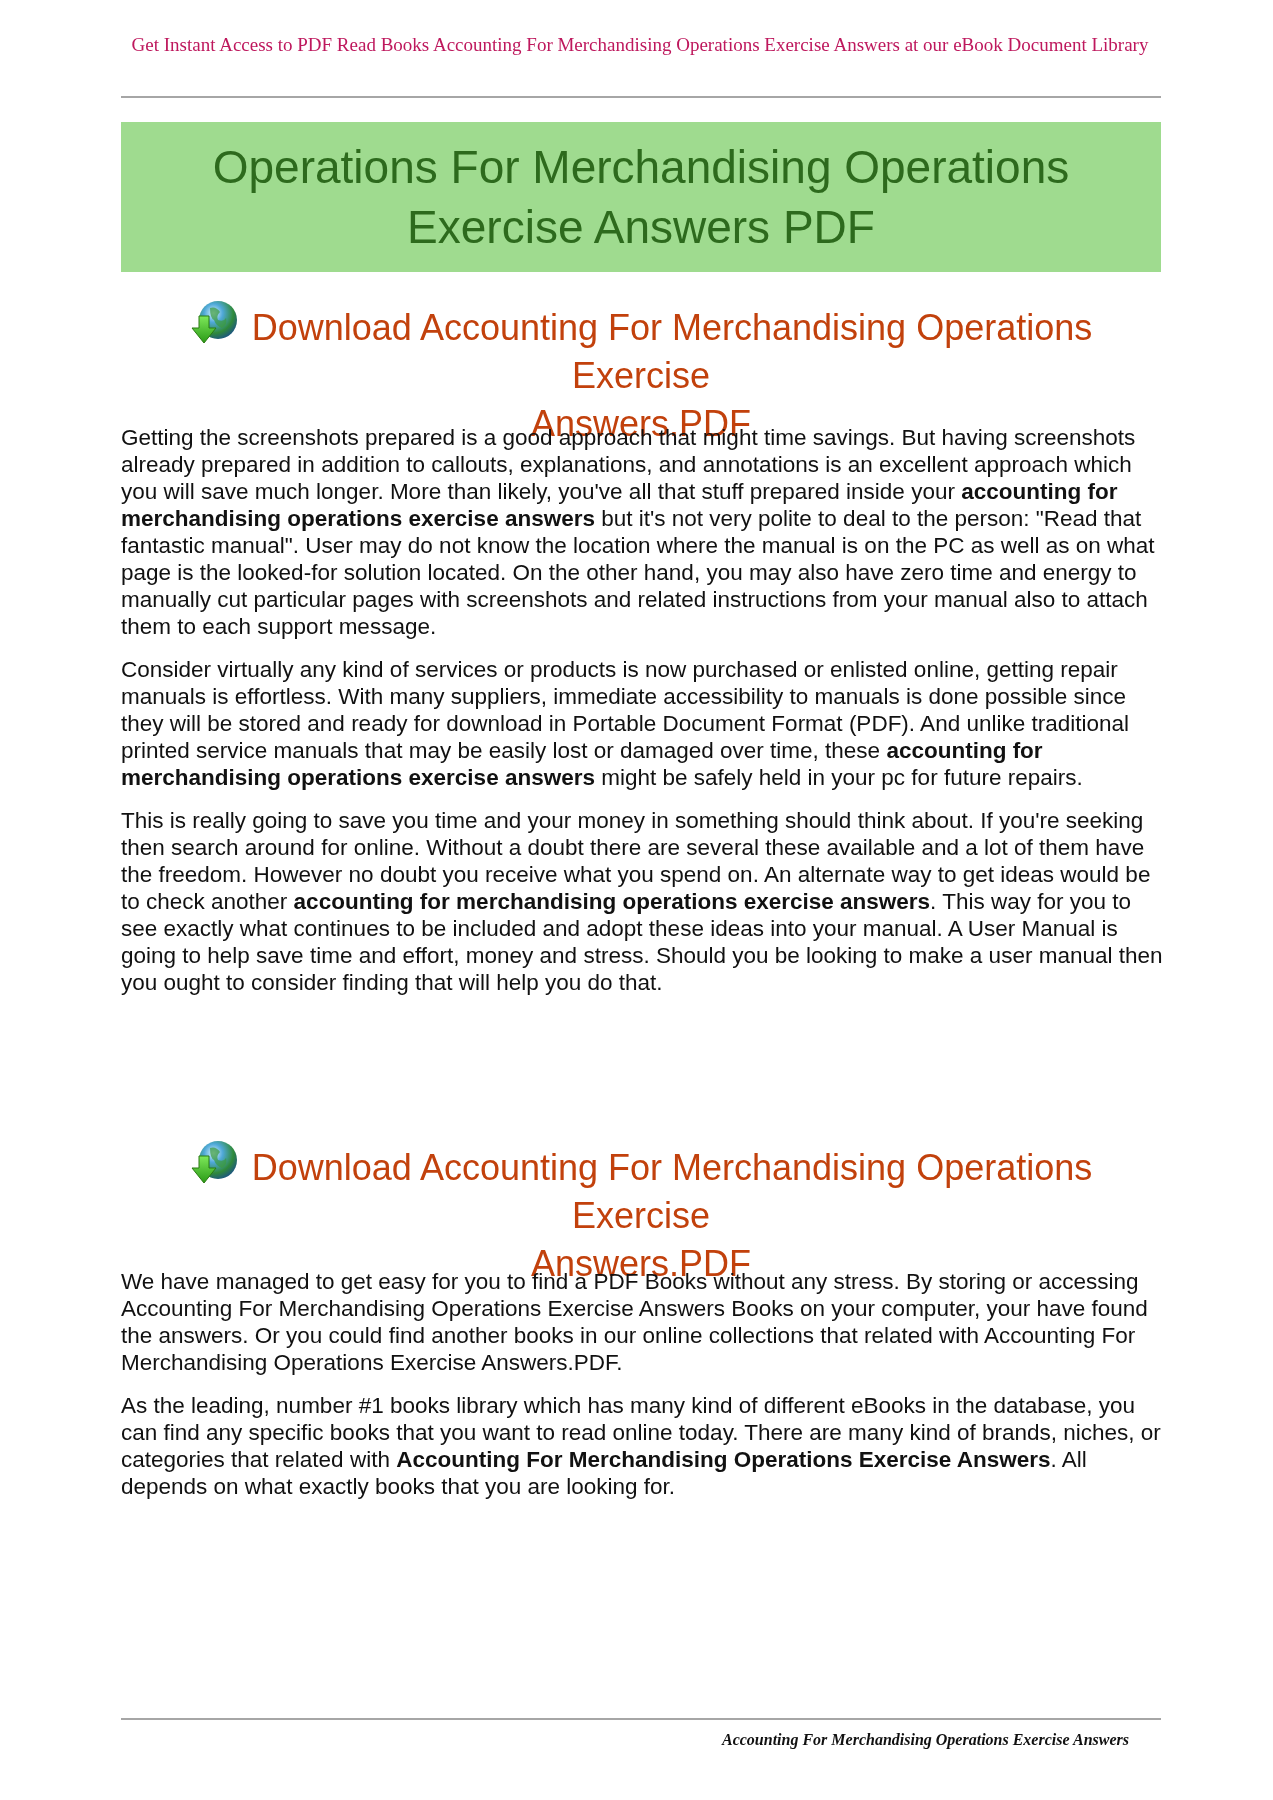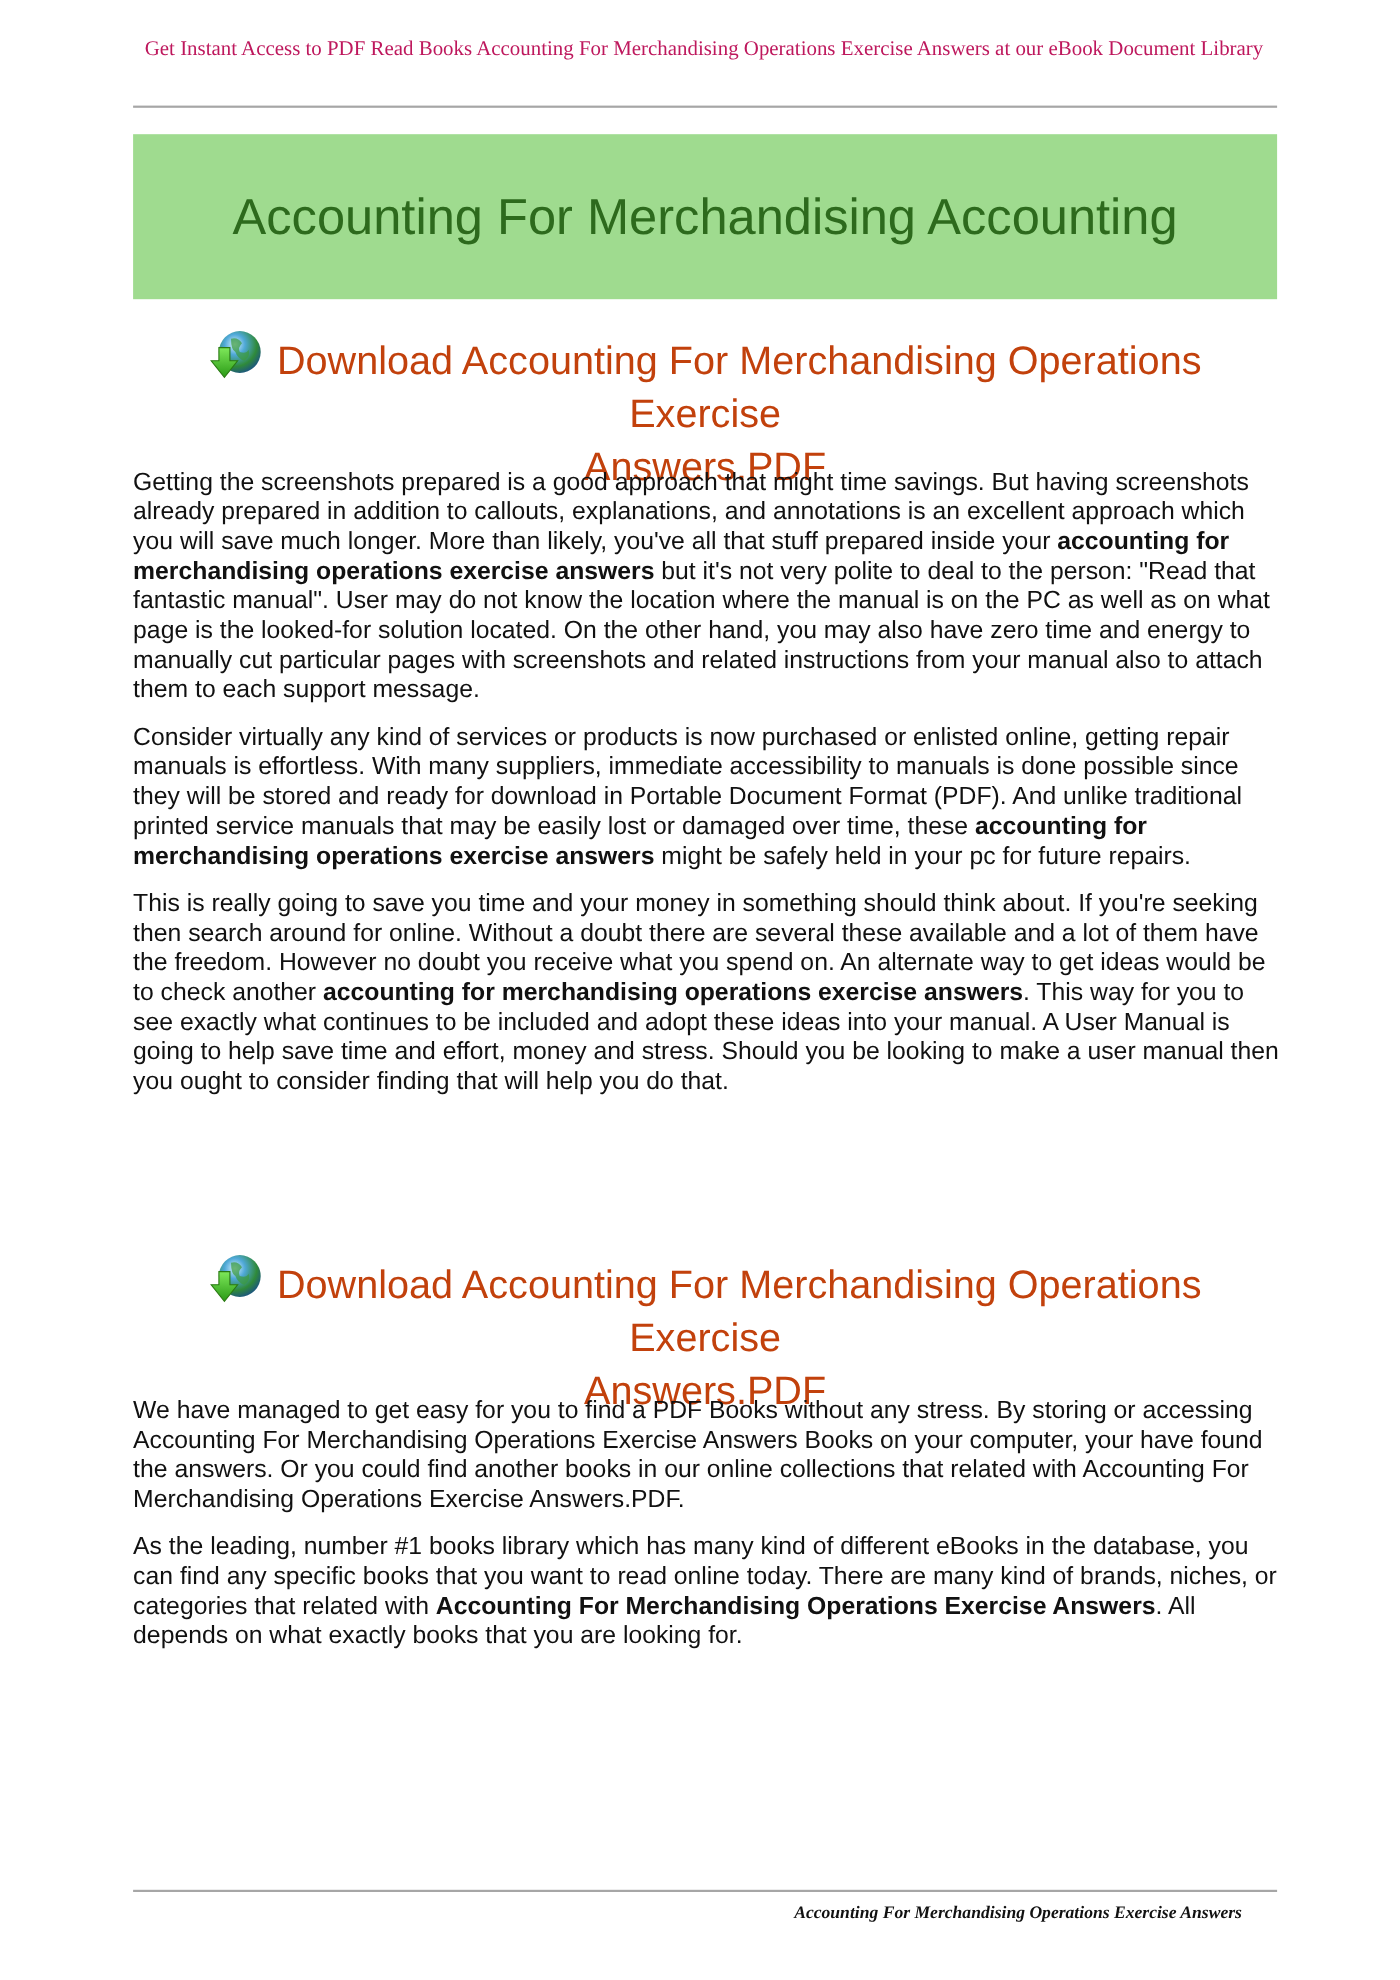--- a/index.html
+++ b/index.html
@@ -53,21 +53,22 @@
 </head>
 <body>
 
 <div class="page-header">
   <span>Get Instant Access to PDF Read Books Accounting For Merchandising Operations Exercise Answers at our eBook Document Library</span>
 </div>
 <div class="header-rule"></div>
 
 <div class="title-box">
   <h1>
-    <span>Accounting For Merchandising Accounting</span><br>
+    <span>Operations For Merchandising Operations</span><br>
+    <span>Exercise Answers PDF</span>
   </h1>
 </div>
 
 <a class="download-link" style="top:298px;">
   <svg class="dl-icon" viewBox="0 0 48 52">
     <defs>
       <radialGradient id="g1" cx="0.38" cy="0.32" r="0.7">
         <stop offset="0" stop-color="#d8f3ff"></stop>
         <stop offset="0.35" stop-color="#4fa8d8"></stop>
         <stop offset="0.75" stop-color="#2f8a3a"></stop>

